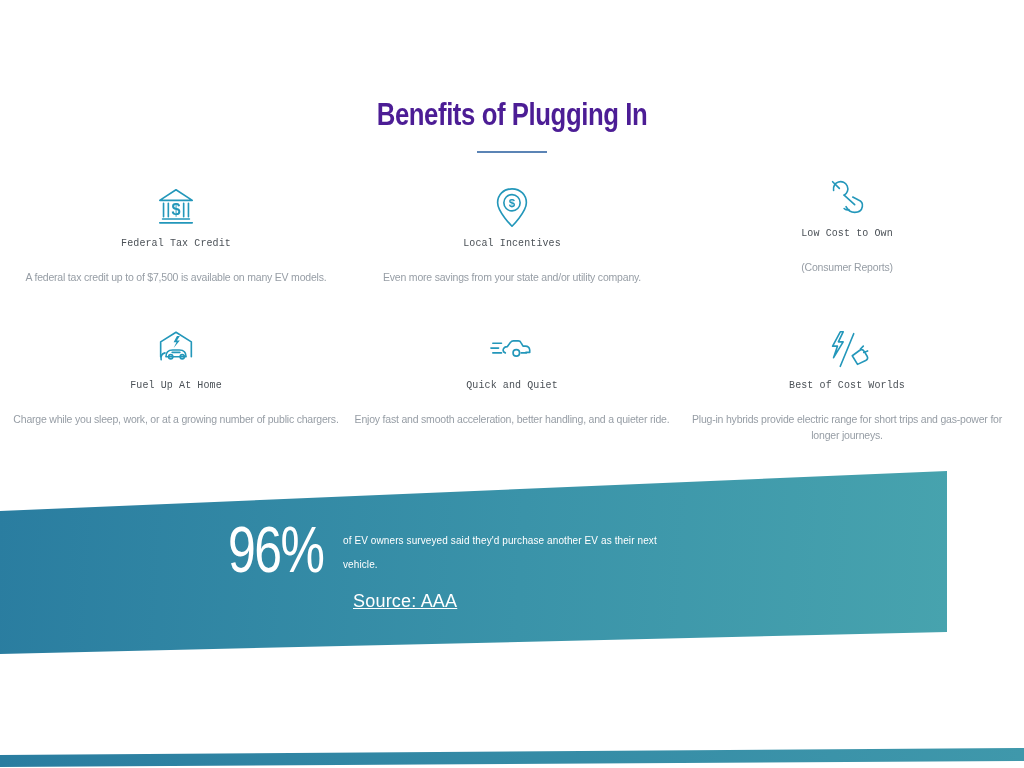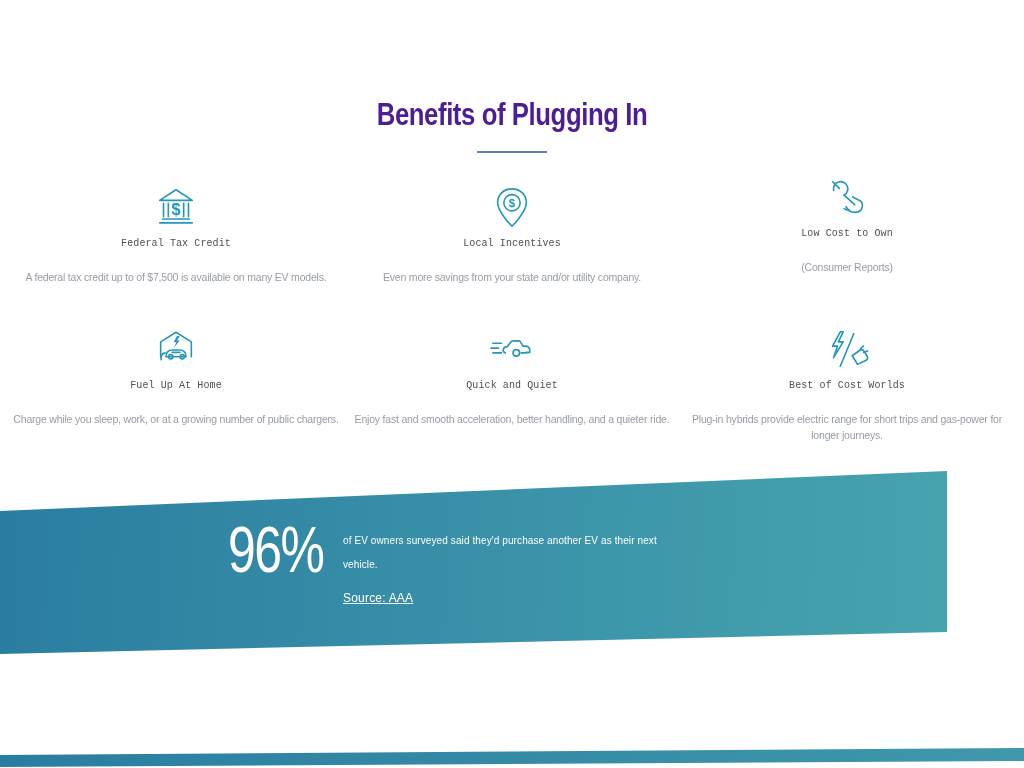--- a/index.html
+++ b/index.html
@@ -24,21 +24,21 @@
   .c3{left:11px;top:325px;}  .c4{left:347px;top:325px;}  .c5{left:682px;top:325px;}
 
   
   .stat-banner{position:absolute;top:470px;left:0;width:947px;height:186px;
     background:linear-gradient(93deg,#2a7da0 0%,#3a93a9 55%,#47a3ae 100%);
     clip-path:polygon(0 41px,100% 1px,100% 162px,0 184px);color:#ffffff;}
   .stat-value{position:absolute;left:228px;top:48px;font-size:64px;font-weight:400;
     line-height:1;letter-spacing:-2px;transform:scaleX(0.78);transform-origin:left top;}
   .stat-text{position:absolute;left:343px;top:59px;font-size:10px;line-height:24px;
     letter-spacing:0.1px;}
-  .stat-source{position:absolute;left:343px;top:121px;font-size:12px;color:#ffffff;
+  .stat-source{position:absolute;left:353px;top:121px;font-size:18px;color:#ffffff;
     text-decoration:underline;cursor:pointer;letter-spacing:0.2px;}
 
   
   .bottom-strip{position:absolute;top:746px;left:0;width:1024px;height:22px;
     background:linear-gradient(93deg,#2a7da0 0%,#3f98ab 100%);
     clip-path:polygon(0 9px,100% 2px,100% 15px,0 21px);}
 
   svg.benefit{stroke:#2397ba;fill:none;stroke-width:1.7;stroke-linecap:round;stroke-linejoin:round;}
   svg.benefit text{stroke:none;fill:#2397ba;font-family:"Liberation Sans",sans-serif;font-weight:bold;}
 </style>

